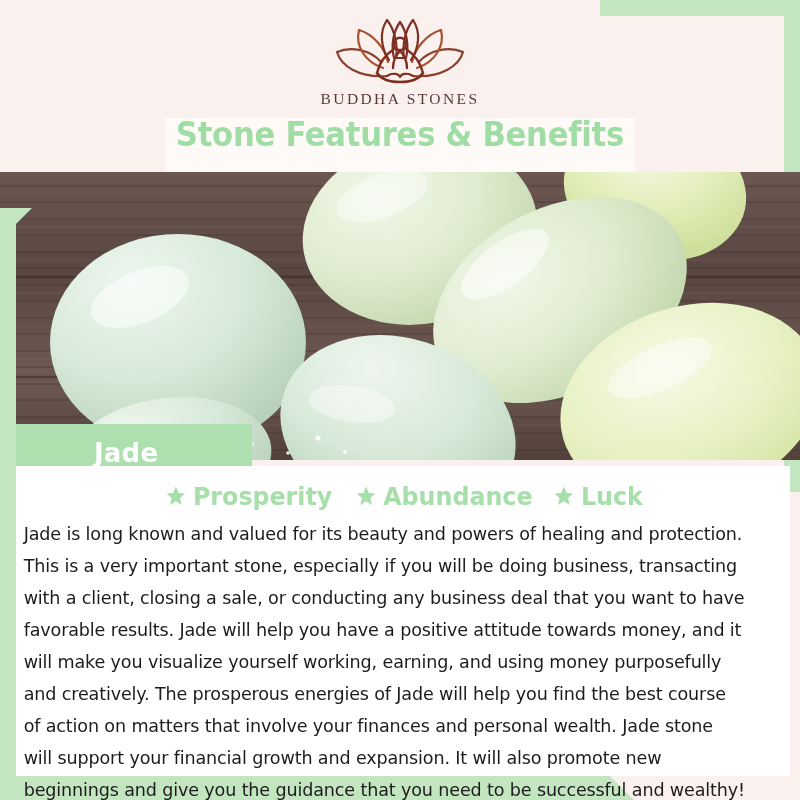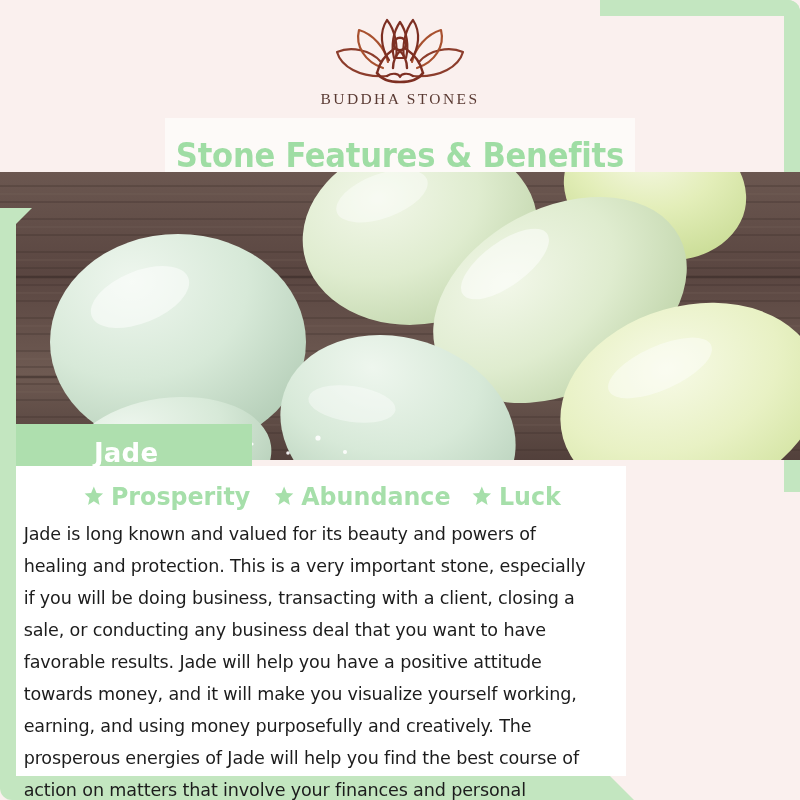--- a/index.html
+++ b/index.html
@@ -15,21 +15,20 @@
     position: relative;
   }
 
   #page {
     position: absolute;
     inset: 0;
     width: 800px;
     height: 800px;
     background: #faf0ee;
     overflow: hidden;
-    border-radius: 12px;
   }
 
   
   .deco-top-right {
     position: absolute;
     top: 0;
     left: 600px;
     width: 200px;
     height: 16px;
     background: #c3e6c0;
@@ -122,21 +121,21 @@
 
   
   .title-banner {
     position: absolute;
     top: 118px;
     left: 165px;
     width: 470px;
     height: 54px;
     background: #fdfaf8;
     display: flex;
-    align-items: flex-end;
+    align-items: flex-start;
     justify-content: center;
     z-index: 6;
   }
   .title-text {
     font-family: "DejaVu Sans", sans-serif;
     font-weight: 700;
     font-size: 33px;
     line-height: 1;
     color: #9fdda4;
     letter-spacing: -0.3px;
@@ -177,21 +176,21 @@
     font-size: 26px;
     line-height: 1;
     letter-spacing: 0.2px;
   }
 
   
   .content {
     position: absolute;
     top: 466px;
     left: 16px;
-    width: 610px;
+    width: 774px;
     height: 310px;
     background: #ffffff;
     z-index: 3;
     box-sizing: border-box;
     padding: 0;
   }
 
   .keywords {
     height: 40px;
     display: flex;

